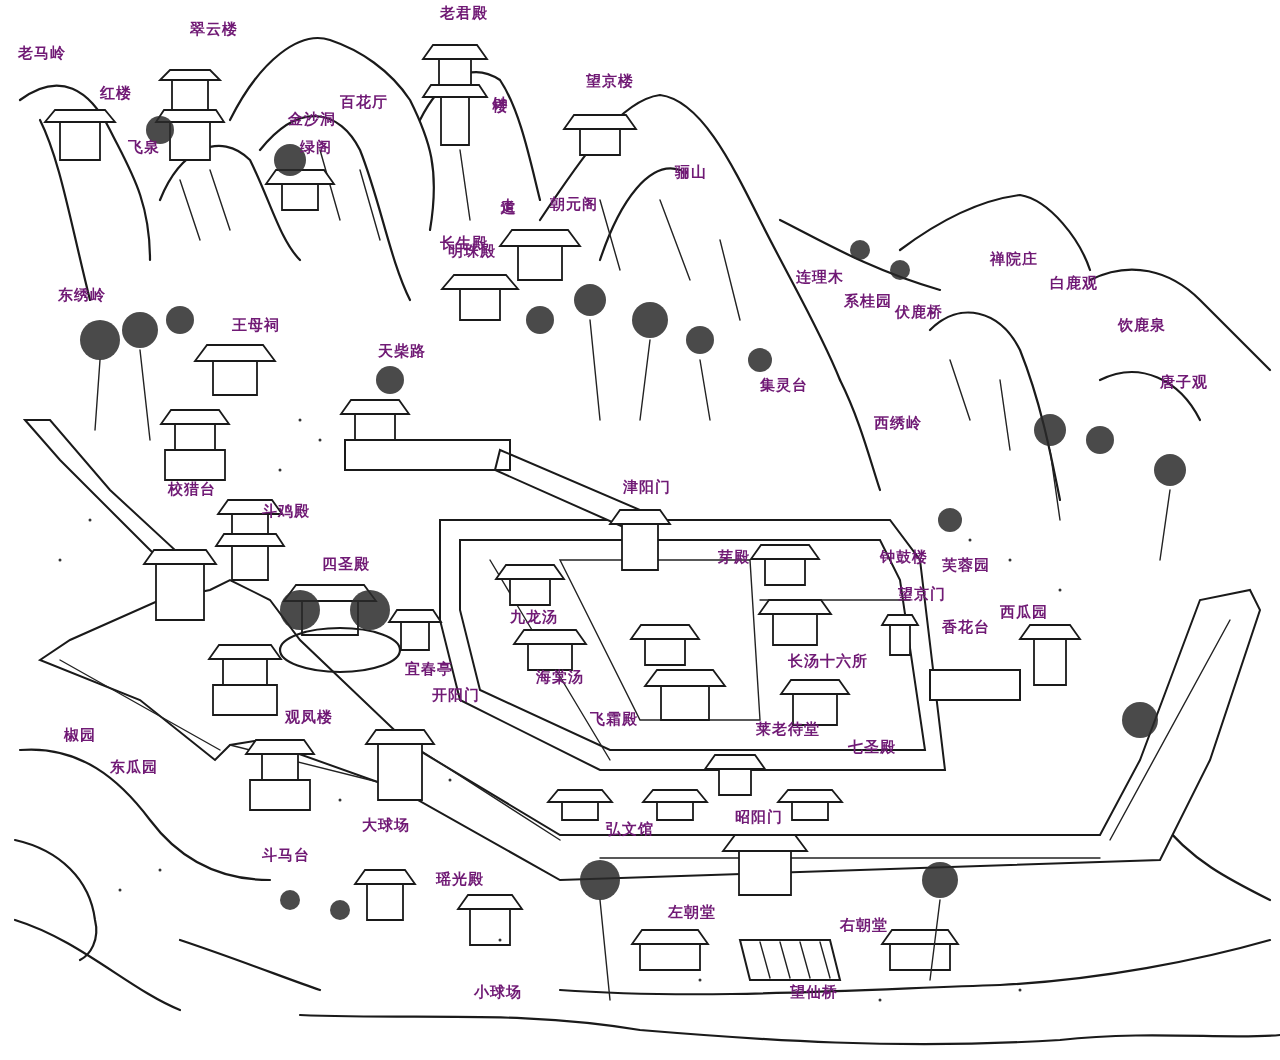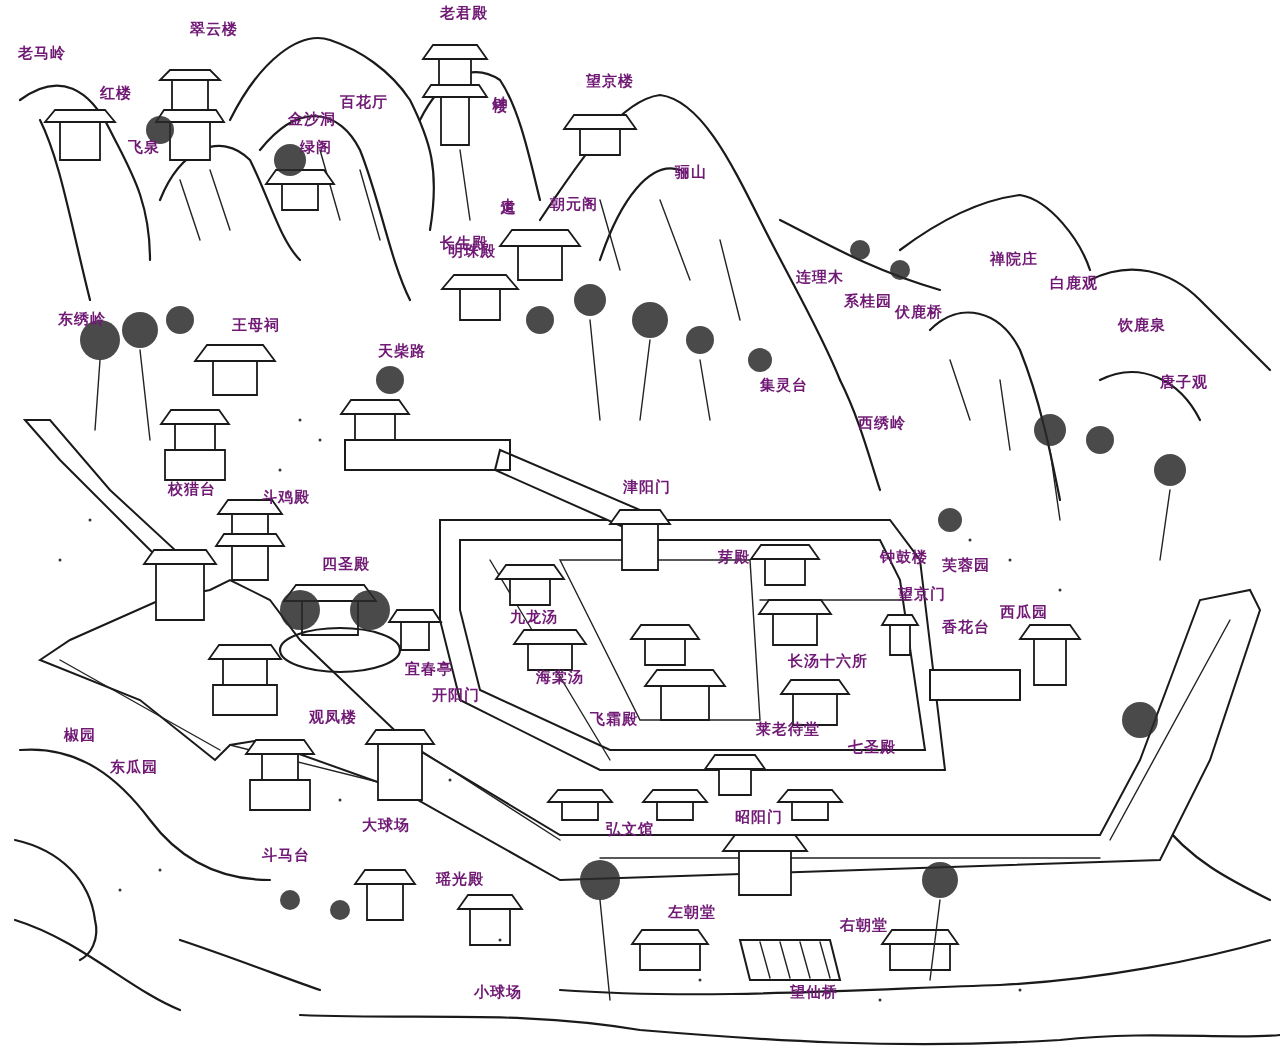--- a/index.html
+++ b/index.html
@@ -245,41 +245,41 @@
     <span class="label" style="left: 448px; top: 210px; margin-top: 34px;">明珠殿</span>
     <span class="label" style="left: 440px; top: 236px;">长生殿</span>
     <span class="label" style="left: 796px; top: 270px;">连理木</span>
     <span class="label" style="left: 844px; top: 294px;">系桂园</span>
     <span class="label" style="left: 895px; top: 305px;">伏鹿桥</span>
     <span class="label" style="left: 990px; top: 252px;">禅院庄</span>
     <span class="label" style="left: 1050px; top: 276px;">白鹿观</span>
     <span class="label" style="left: 1118px; top: 318px;">饮鹿泉</span>
     <span class="label" style="left: 1160px; top: 375px;">唐子观</span>
     <span class="label" style="left: 760px; top: 378px;">集灵台</span>
-    <span class="label" style="left: 858px; top: 416px;">西绣岭</span>
-    <span class="label" style="left: 58px; top: 312px;">东绣岭</span>
+    <span class="label" style="left: 858px; top: 416px; padding-left: 16px;">西绣岭</span>
+    <span class="label" style="left: 58px; top: 288px;">东绣岭</span>
     <span class="label" style="left: 232px; top: 318px;">王母祠</span>
     <span class="label" style="left: 378px; top: 344px;">天柴路</span>
     <span class="label" style="left: 168px; top: 482px;">校猎台</span>
     <span class="label" style="left: 623px; top: 480px;">津阳门</span>
-    <span class="label" style="left: 262px; top: 490px;">斗鸡殿</span>
+    <span class="label" style="left: 262px; top: 504px;">斗鸡殿</span>
     <span class="label" style="left: 322px; top: 557px;">四圣殿</span>
     <span class="label" style="left: 880px; top: 550px;">钟鼓楼</span>
     <span class="label" style="left: 942px; top: 558px;">芙蓉园</span>
     <span class="label" style="left: 718px; top: 550px;">芽殿</span>
     <span class="label" style="left: 510px; top: 610px;">九龙汤</span>
     <span class="label" style="left: 898px; top: 587px;">望京门</span>
     <span class="label" style="left: 1000px; top: 605px;">西瓜园</span>
     <span class="label" style="left: 942px; top: 620px;">香花台</span>
     <span class="label" style="left: 405px; top: 662px;">宜春亭</span>
     <span class="label" style="left: 432px; top: 688px;">开阳门</span>
     <span class="label" style="left: 536px; top: 670px;">海棠汤</span>
     <span class="label" style="left: 788px; top: 654px;">长汤十六所</span>
     <span class="label" style="left: 590px; top: 712px;">飞霜殿</span>
-    <span class="label" style="left: 285px; top: 710px; margin-left: 24px;">观凤楼</span>
+    <span class="label" style="left: 285px; top: 710px;">观凤楼</span>
     <span class="label" style="left: 64px; top: 720px; margin-top: 8px;">椒园</span>
     <span class="label" style="left: 110px; top: 760px;">东瓜园</span>
     <span class="label" style="left: 756px; top: 722px;">莱老待堂</span>
     <span class="label" style="left: 848px; top: 740px;">七圣殿</span>
     <span class="label" style="left: 362px; top: 818px;">大球场</span>
     <span class="label" style="left: 606px; top: 822px;">弘文馆</span>
     <span class="label" style="left: 735px; top: 810px;">昭阳门</span>
     <span class="label" style="left: 262px; top: 848px;">斗马台</span>
     <span class="label" style="left: 436px; top: 872px;">瑶光殿</span>
     <span class="label" style="left: 668px; top: 905px;">左朝堂</span>

